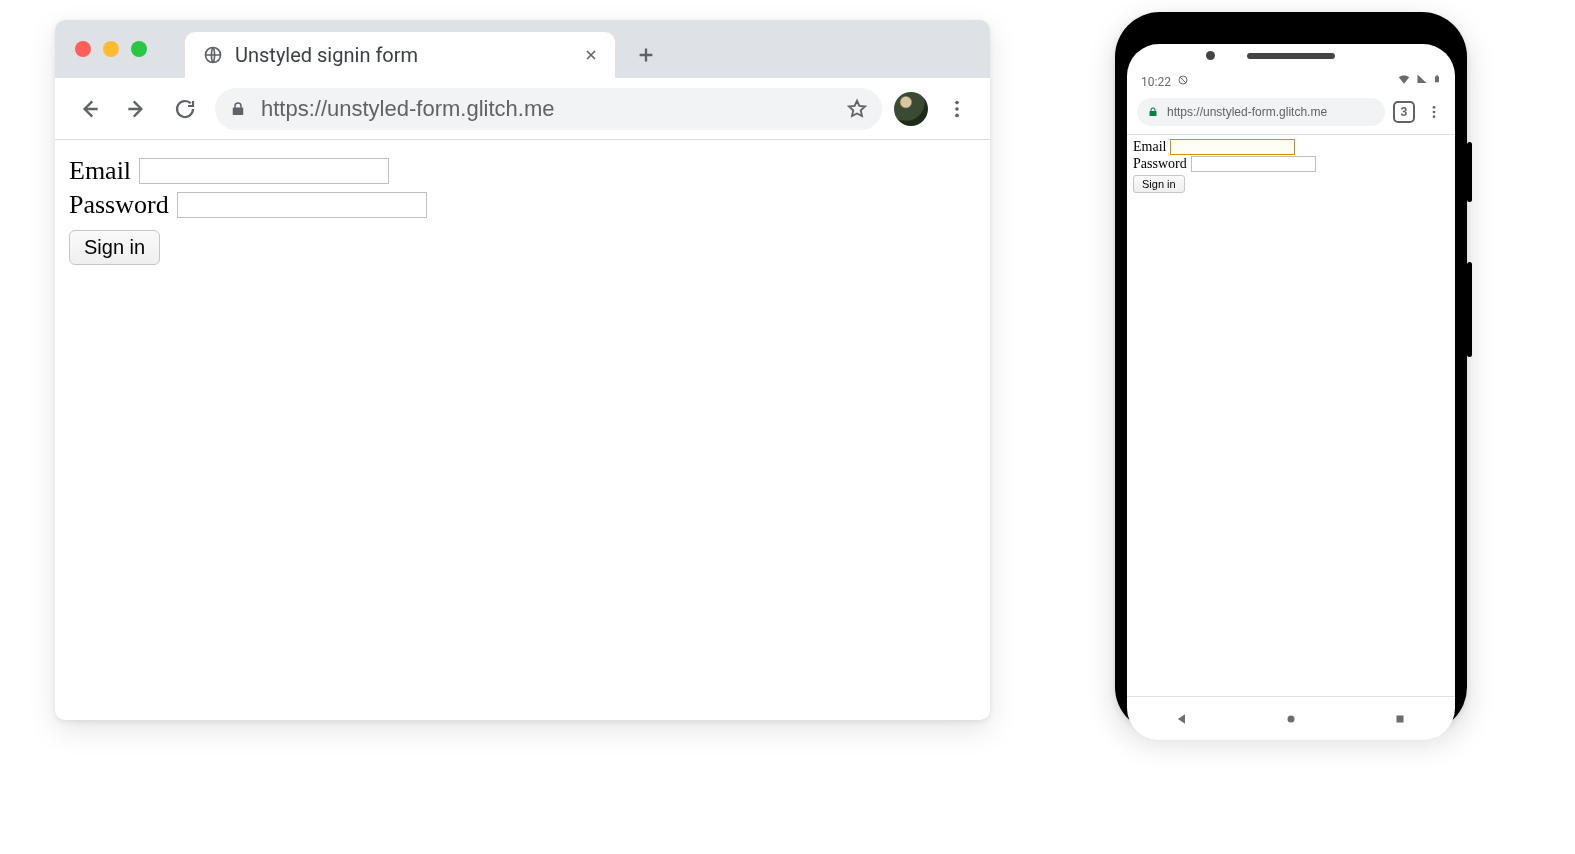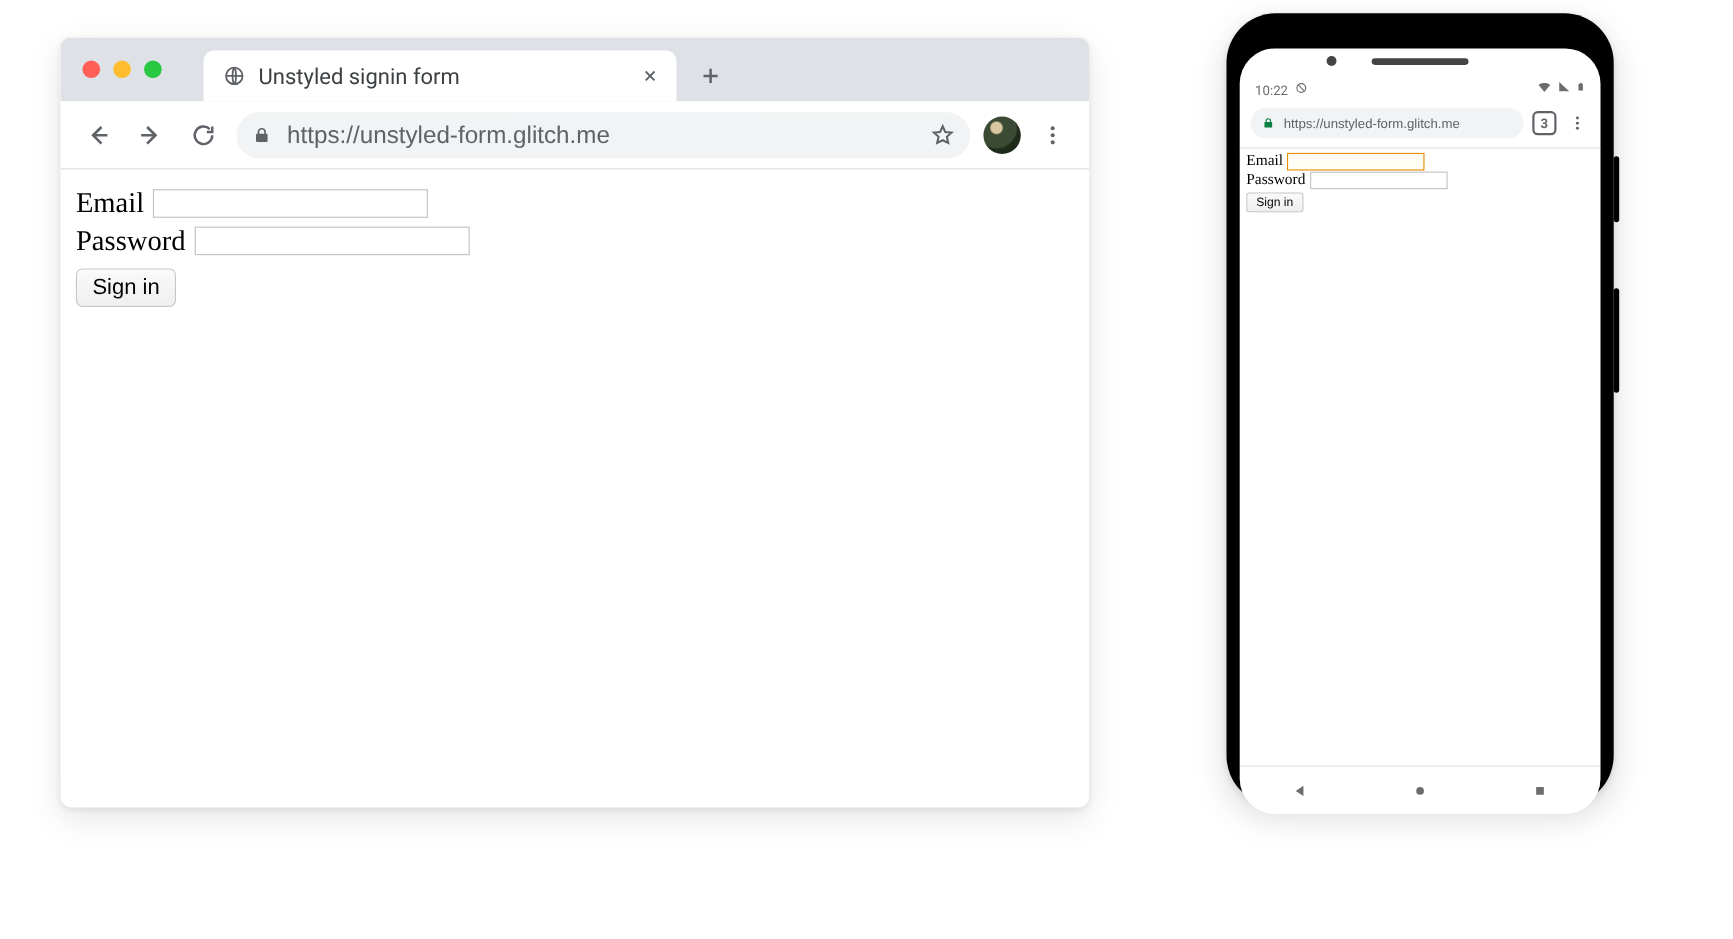--- a/index.html
+++ b/index.html
@@ -8,21 +8,21 @@
       height: 854px;
       background: #fff;
       font-family: -apple-system, BlinkMacSystemFont, "Segoe UI", Roboto, Arial, sans-serif;
       position: relative;
     }
 
     
     .desktop-browser {
       position: absolute;
       left: 55px;
-      top: 34px;
+      top: 20px;
       width: 935px;
       height: 700px;
       background: #fff;
       border-radius: 10px;
       box-shadow: 0 10px 30px rgba(0,0,0,.10), 0 2px 6px rgba(0,0,0,.08);
       overflow: hidden;
     }
     .tab-strip {
       height: 58px;
       background: #dee1e6;

